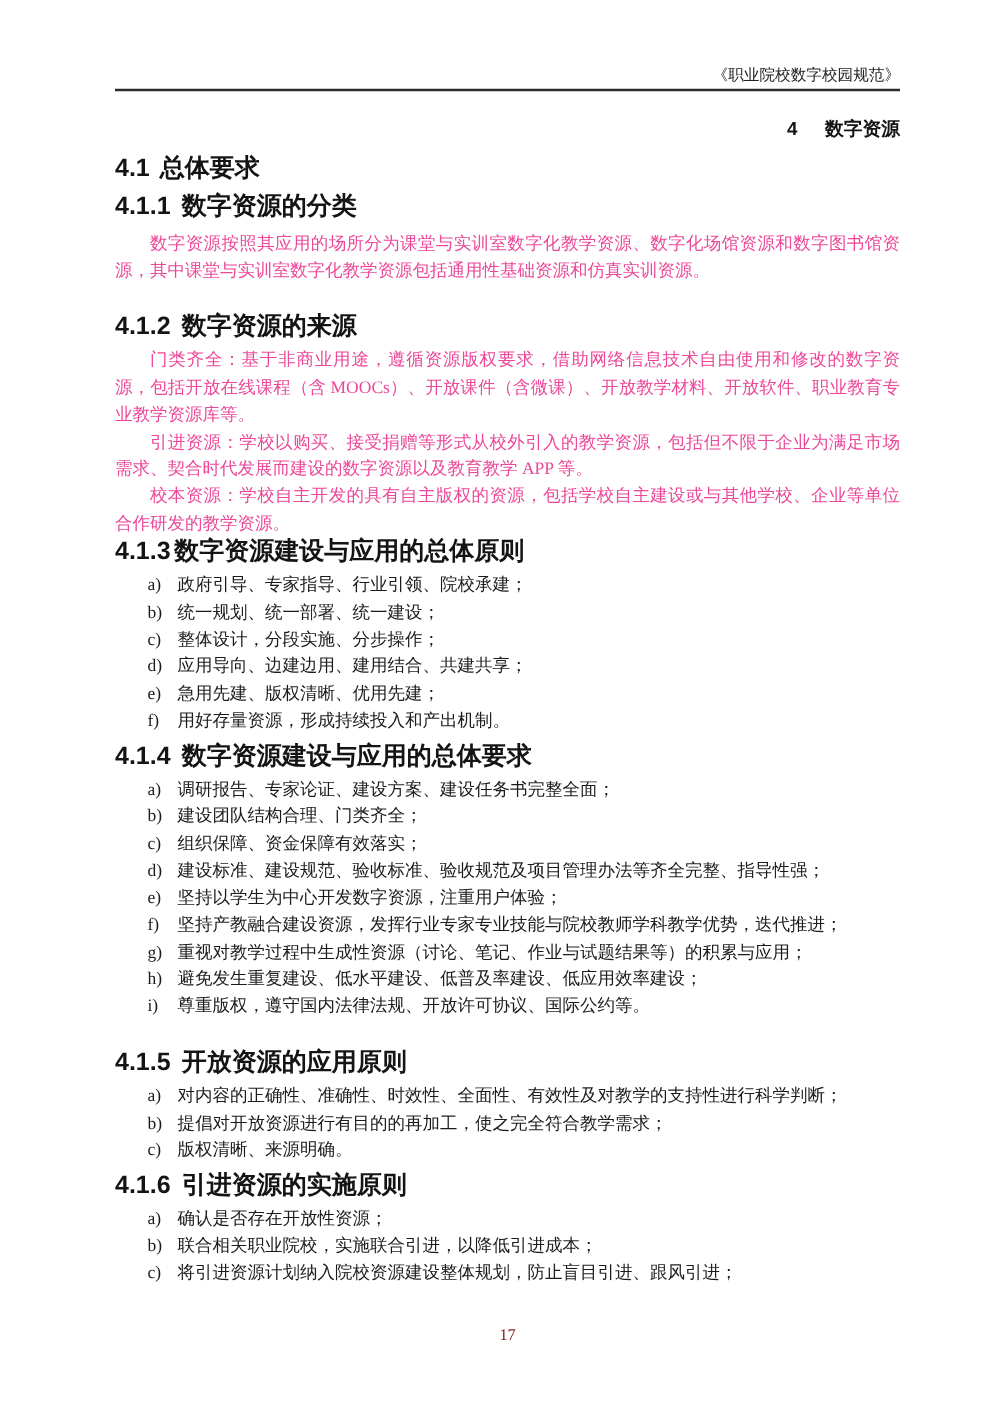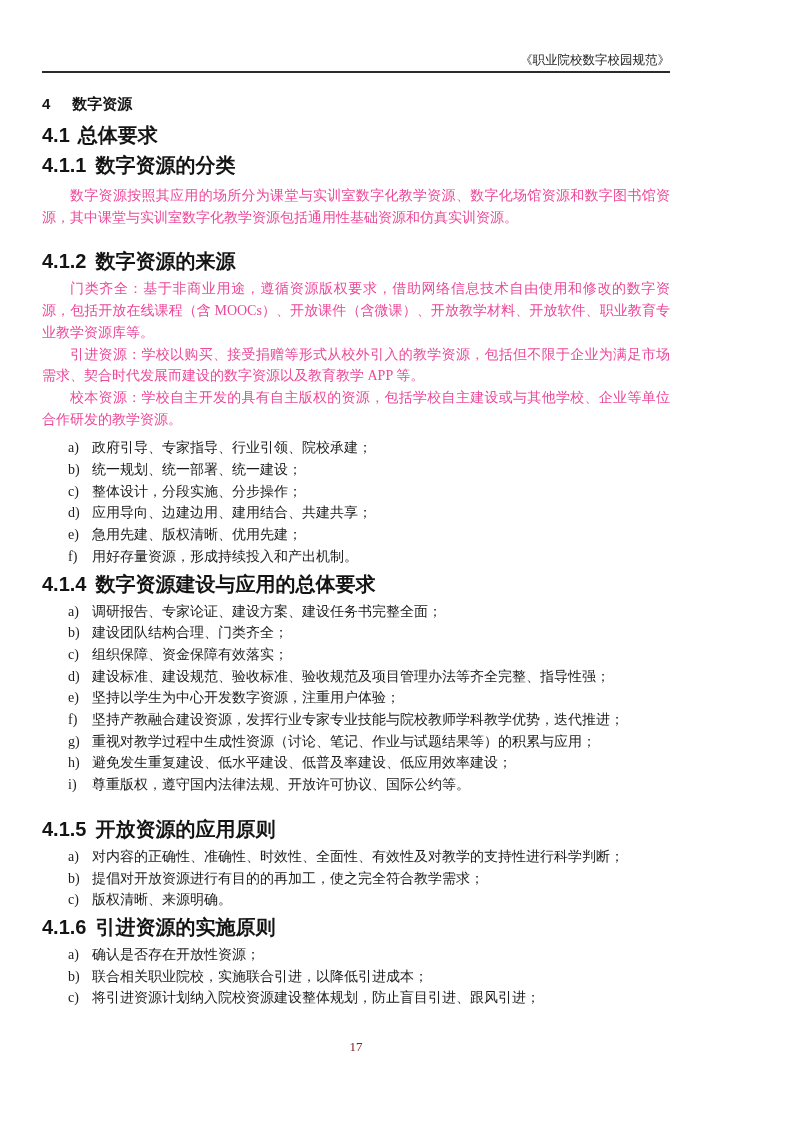--- a/index.html
+++ b/index.html
@@ -4,21 +4,21 @@
 <style>
   html, body { margin: 0; padding: 0; background: #ffffff; }
   .page {
     position: relative;
     width: 793px;
     height: 1122px;
     margin: 0 auto;
     background: #ffffff;
     color: #1b1b1b;
     box-sizing: border-box;
-    padding: 0 73px 0 42px;
+    padding: 0 73px 0 92px;
     overflow: hidden;
     font-family: "Liberation Serif", "DejaVu Serif", serif;
   }
   .content-col { width: 628px; }
 
   .header-title {
     margin-top: 53px;
     font-size: 12.5px;
     line-height: 15px;
     text-align: right;
@@ -31,21 +31,21 @@
     width: 628px;
   }
 
   .h-chapter, .h-section, .h-sub {
     font-family: "Liberation Sans", "DejaVu Sans", sans-serif;
     font-weight: bold;
     color: #141414;
     line-height: 20px;
     font-size: 20px;
   }
-  .h-chapter { font-size: 15px; margin: 21px 0 0 0; }
+  .h-chapter { font-size: 15px; margin: 21px 0 0 0; text-align: right; }
   .h-section { margin: 11px 0 0 0; }
   .h-sub     { margin: 10px 0 0 0; }
   .h-sub.tight-after-body { margin-top: 1px; }
   .h-sub.mt6 { margin-top: 6px; }
   .h-sub.mt7 { margin-top: 23px; }
 
   .hnum { display: inline-block; margin-right: 9px; }
   .h-chapter .hnum { margin-right: 22px; }
   .h-section .hnum { margin-right: 8px; }
   .hnum.tight { margin-right: 3px; }
@@ -106,20 +106,23 @@
 
     <div class="h-sub mt7">
       <span class="hnum">4.1.2</span><span>数字资源的来源</span>
     </div>
     <div class="para-group">
       <p class="para">门类齐全：基于非商业用途，遵循资源版权要求，借助网络信息技术自由使用和修改的数字资源，包括开放在线课程（含 MOOCs）、开放课件（含微课）、开放教学材料、开放软件、职业教育专业教学资源库等。</p>
       <p class="para">引进资源：学校以购买、接受捐赠等形式从校外引入的教学资源，包括但不限于企业为满足市场需求、契合时代发展而建设的数字资源以及教育教学 APP 等。</p>
       <p class="para">校本资源：学校自主开发的具有自主版权的资源，包括学校自主建设或与其他学校、企业等单位合作研发的教学资源。</p>
     </div>
 
+    <div class="h-sub tight-after-body">
+      <span class="hnum tight">4.1.3</span><span>数字资源建设与应用的总体原则</span>
+    </div>
     <div class="list">
       <div class="li">
           <span class="li-label">a)</span>
           <span class="li-text">政府引导、专家指导、行业引领、院校承建；</span>
         </div>
       <div class="li">
           <span class="li-label">b)</span>
           <span class="li-text">统一规划、统一部署、统一建设；</span>
         </div>
       <div class="li">

